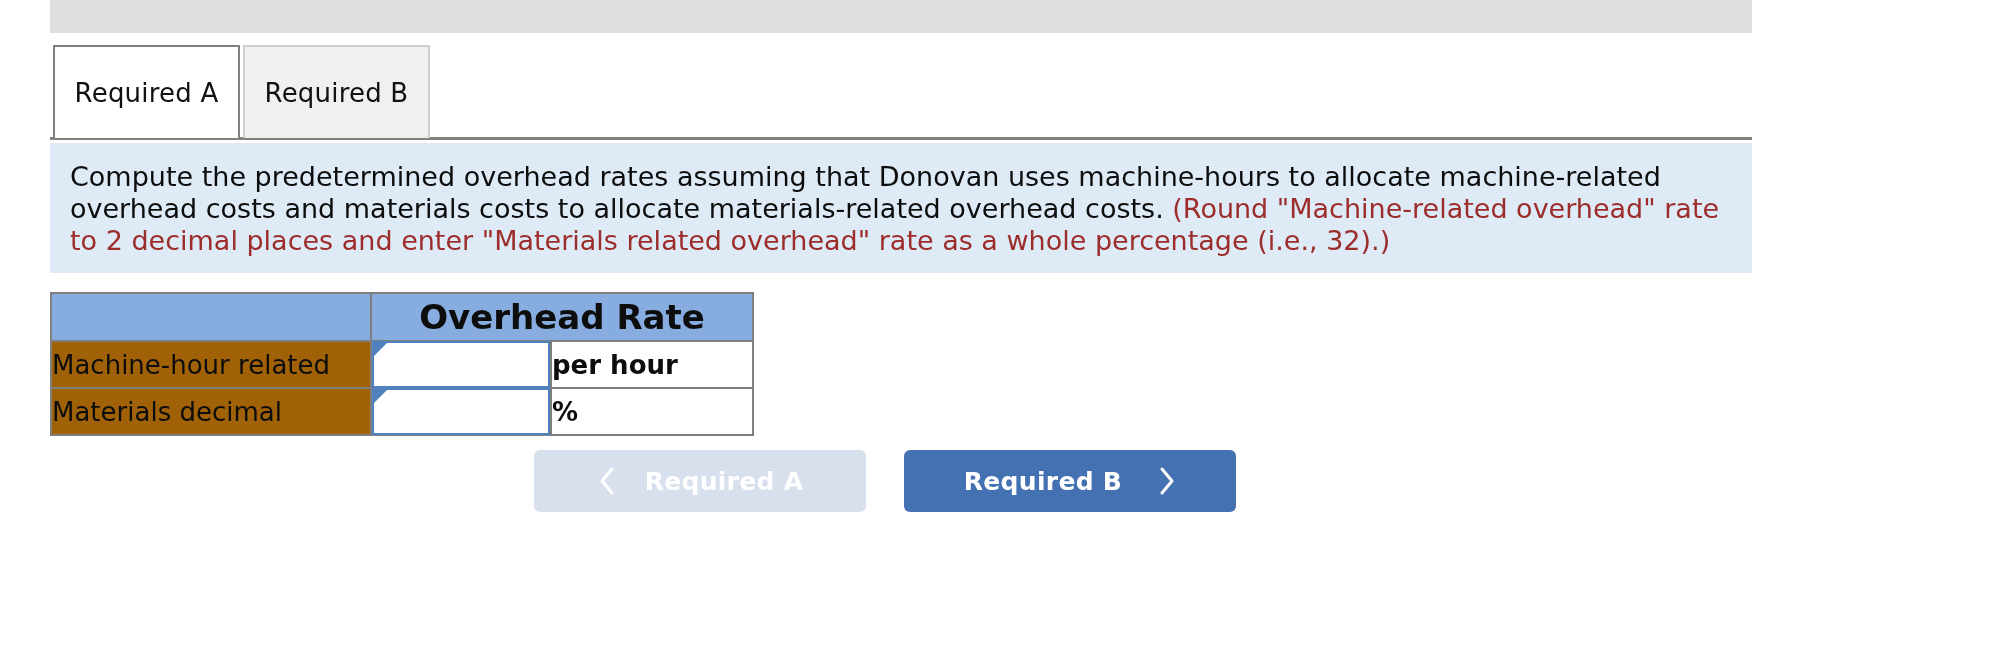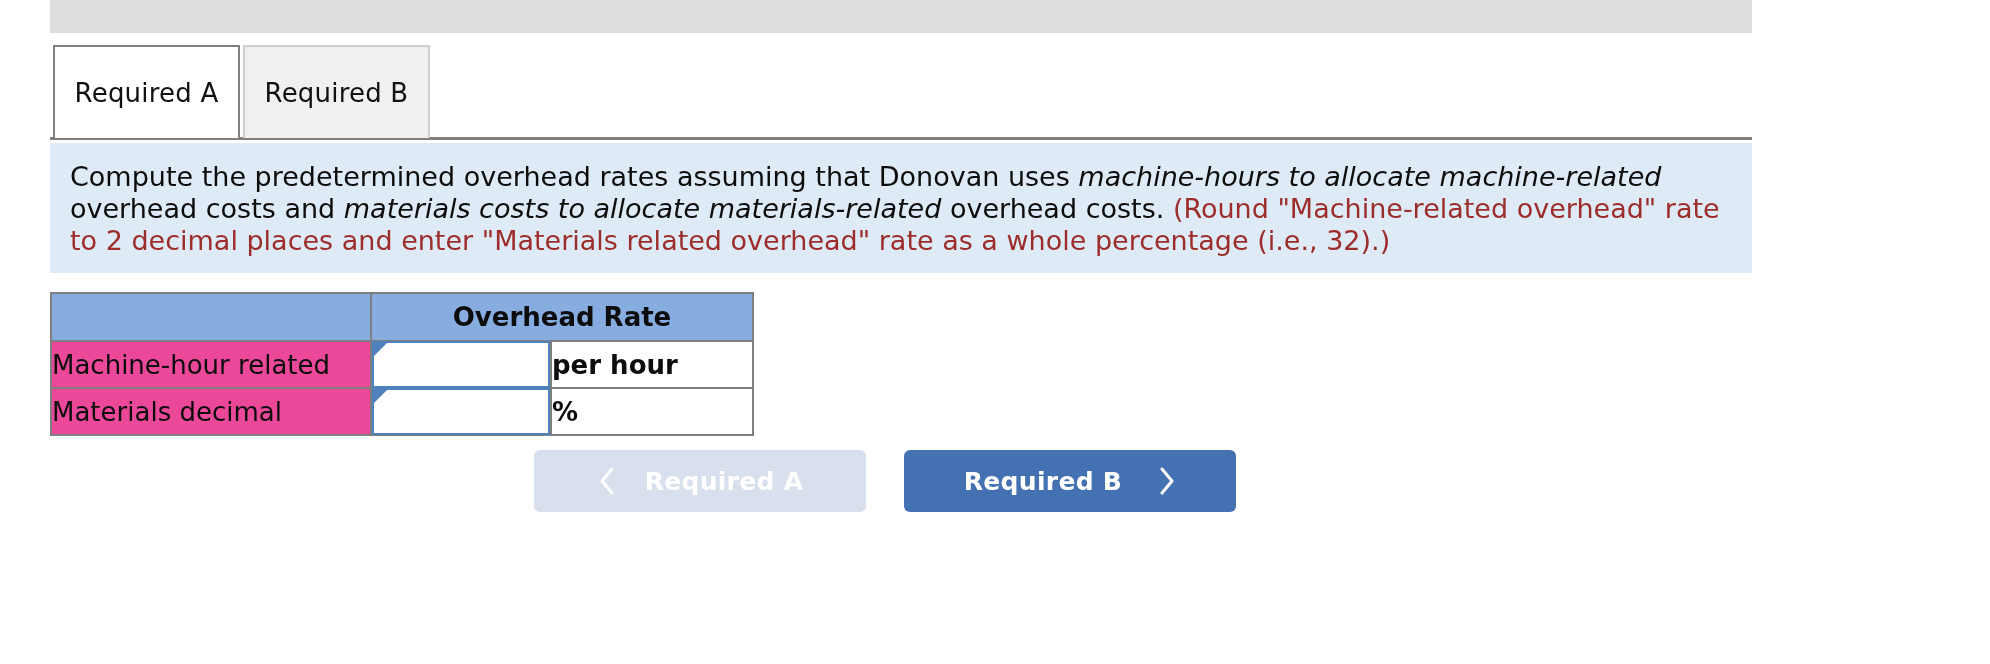--- a/index.html
+++ b/index.html
@@ -89,21 +89,20 @@
     box-sizing: border-box;
     padding: 18px 20px 16px 20px;
   }
   .instruction-text {
     font-size: 27px;
     line-height: 1.18;
     color: #0d0d0d;
     margin: 0;
   }
   .instruction-text .em {
-    font-style: italic;
   }
   .instruction-text .note {
     color: #9c2d2a;
   }
 
   
   .data-table {
     position: absolute;
     left: 50px;
     top: 292px;
@@ -119,34 +118,34 @@
   .col-input { width: 180px; }
   .col-unit  { width: 202px; }
 
   .th-blank {
     background: #86ace0;
     height: 48px;
   }
   .th-rate {
     background: #86ace0;
     height: 48px;
-    font-size: 26px;
+    font-size: 34px;
     font-weight: bold;
     color: #0d0d0d;
     text-align: center;
     vertical-align: middle;
   }
 
   .td-label {
     height: 47px;
     font-size: 26px;
     color: #0d0d0d;
     padding-left: 7px;
     vertical-align: middle;
-    background: #ec4899;
+    background: #a16207;
     white-space: nowrap;
   }
   .td-unit {
     height: 47px;
     font-size: 26px;
     color: #0d0d0d;
     padding-left: 7px;
     vertical-align: middle;
     background: #ffffff;
     white-space: nowrap;

